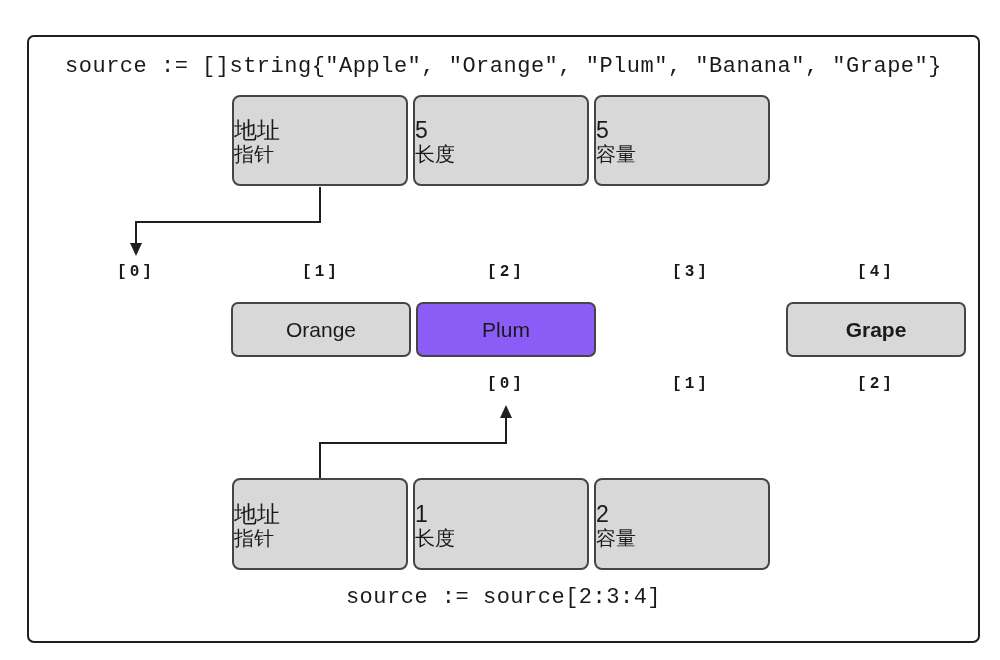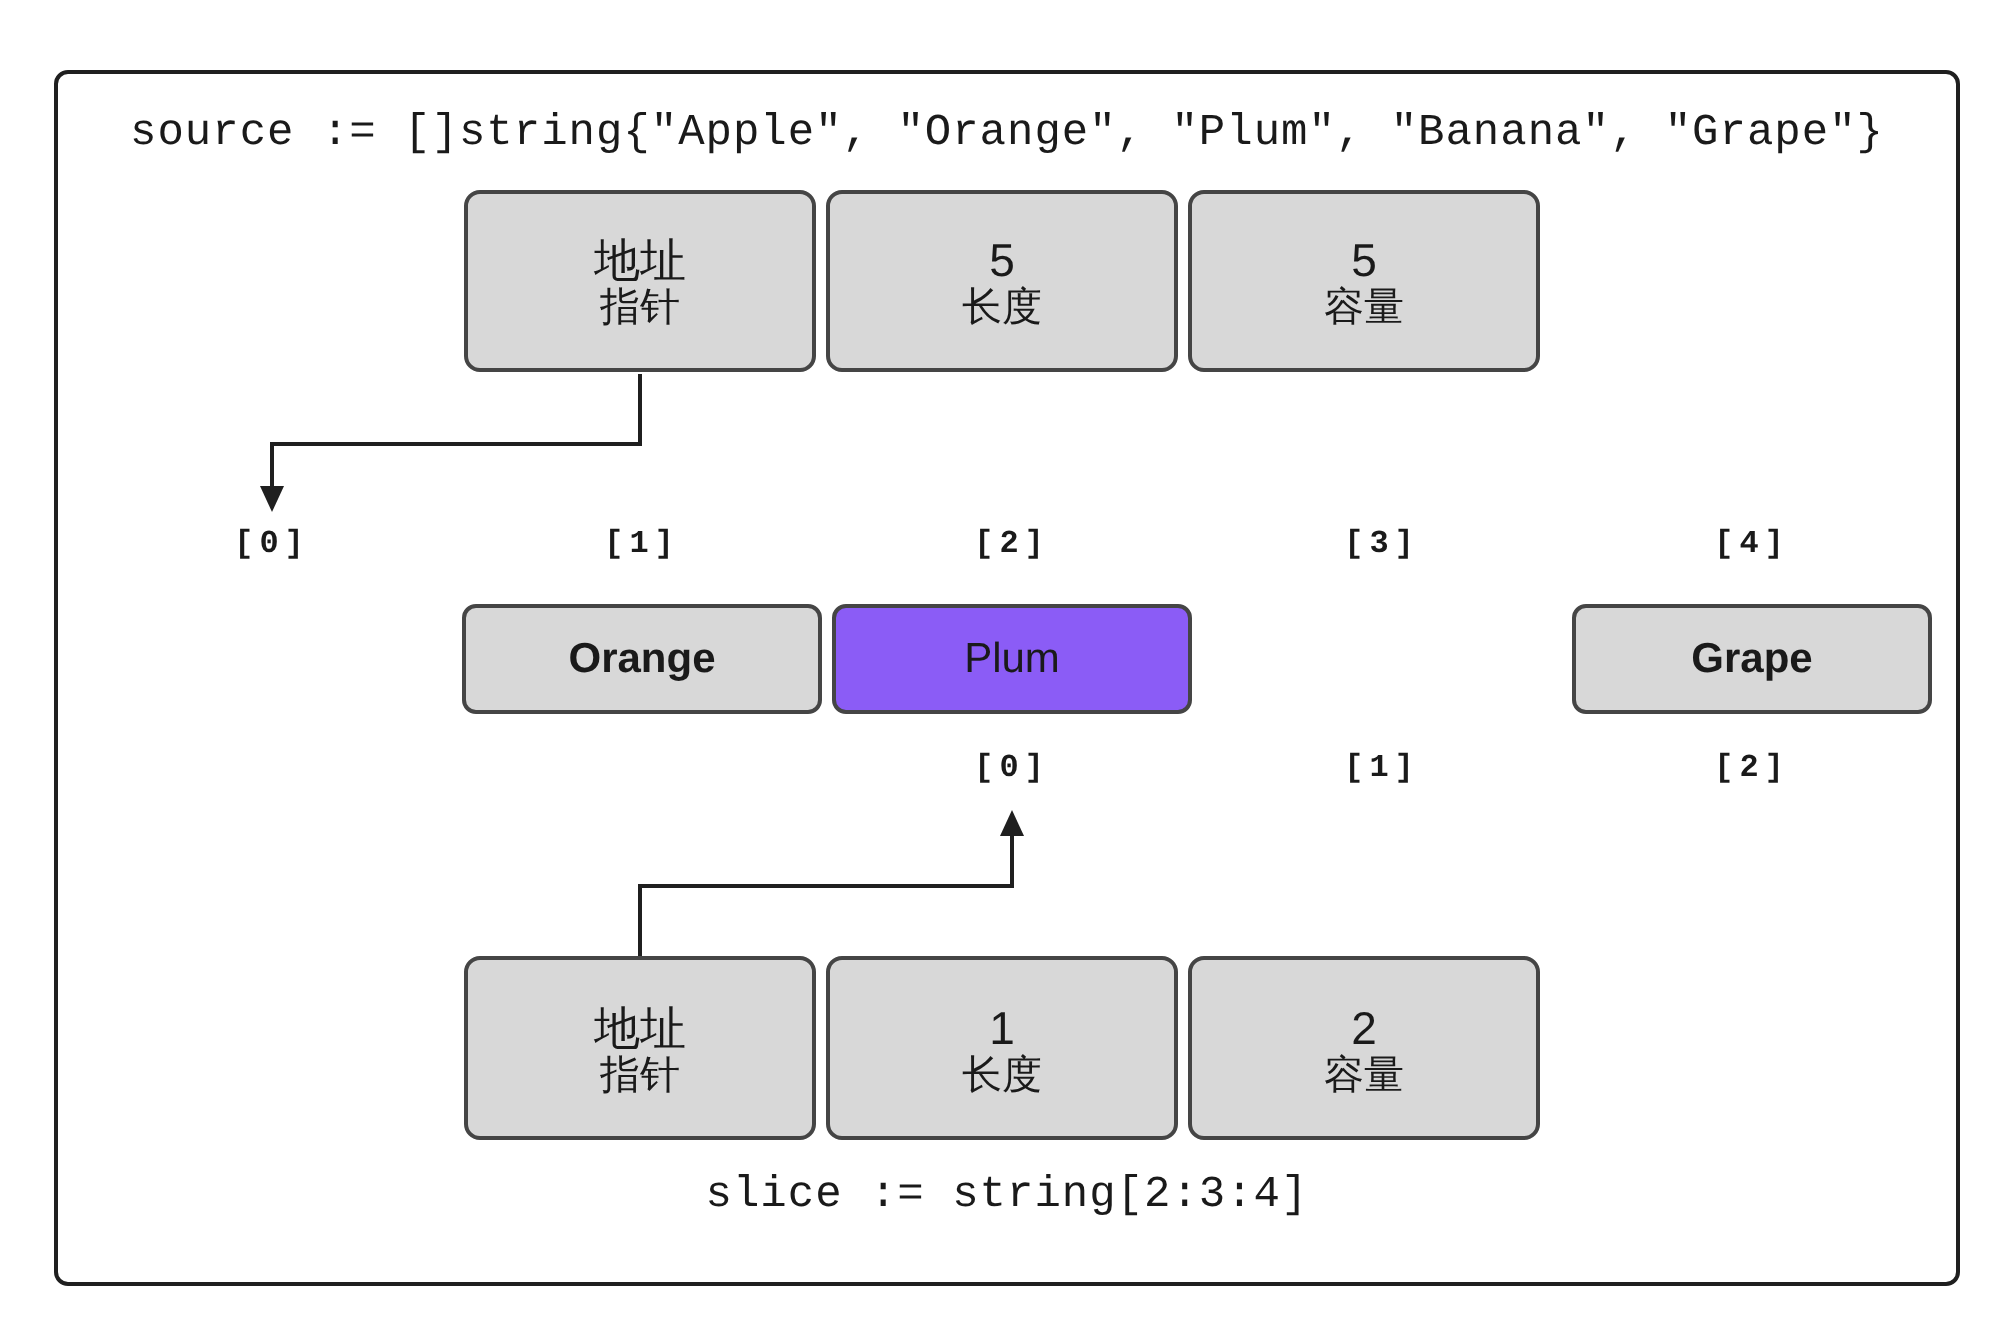--- a/index.html
+++ b/index.html
@@ -33,21 +33,21 @@
   .top-code { top: 54px; }
   .bottom-code { top: 585px; }
   .sbox {
     position: absolute;
     width: 176px; height: 91px;
     background: #d8d8d8;
     border: 2.5px solid #454545;
     border-radius: 8px;
     display: flex;
     flex-direction: column;
-    align-items: center;
+    align-items: flex-start;
     justify-content: center;
     color: #1a1a1a;
   }
   .sbox-value { font-size: 23px; line-height: 27px; }
   .sbox-label { font-size: 20px; line-height: 20px; }
   .cell {
     position: absolute;
     top: 302px;
     width: 180px; height: 55px;
     background: #d8d8d8;
@@ -107,36 +107,36 @@
     <path d="M 320 478 L 320 443 L 506 443 L 506 417" fill="none" stroke="#1f1f1f" stroke-width="2"></path>
     <polygon points="506,405 500,418 512,418" fill="#1f1f1f"></polygon>
   </svg>
 
   <div class="idx idx-top" style="left:46px;">[0]</div>
   <div class="idx idx-top" style="left:231px;">[1]</div>
   <div class="idx idx-top" style="left:416px;">[2]</div>
   <div class="idx idx-top" style="left:601px;">[3]</div>
   <div class="idx idx-top" style="left:786px;">[4]</div>
 
-  <div class="cell" style="left:231px;font-weight:bold;">Orange</div>
+  <div class="cell" style="left:231px;">Orange</div>
   <div class="cell light" style="left:416px;">Plum</div>
   <div class="cell" style="left:786px;font-weight:bold;">Grape</div>
 
   <div class="idx idx-bottom" style="left:416px;">[0]</div>
   <div class="idx idx-bottom" style="left:601px;">[1]</div>
   <div class="idx idx-bottom" style="left:786px;">[2]</div>
 
   <div class="sbox" style="left:232px; top:478px; height:92px;">
     <div class="sbox-value">地址</div>
     <div class="sbox-label">指针</div>
   </div>
   <div class="sbox" style="left:413px; top:478px; height:92px;">
     <div class="sbox-value">1</div>
     <div class="sbox-label">长度</div>
   </div>
   <div class="sbox" style="left:594px; top:478px; height:92px;">
     <div class="sbox-value">2</div>
     <div class="sbox-label">容量</div>
   </div>
 
-  <div class="code bottom-code">slice := string[2:3:4]</div>
+  <div class="code bottom-code">source := source[2:3:4]</div>
 
 </div>
 
 </body></html>

